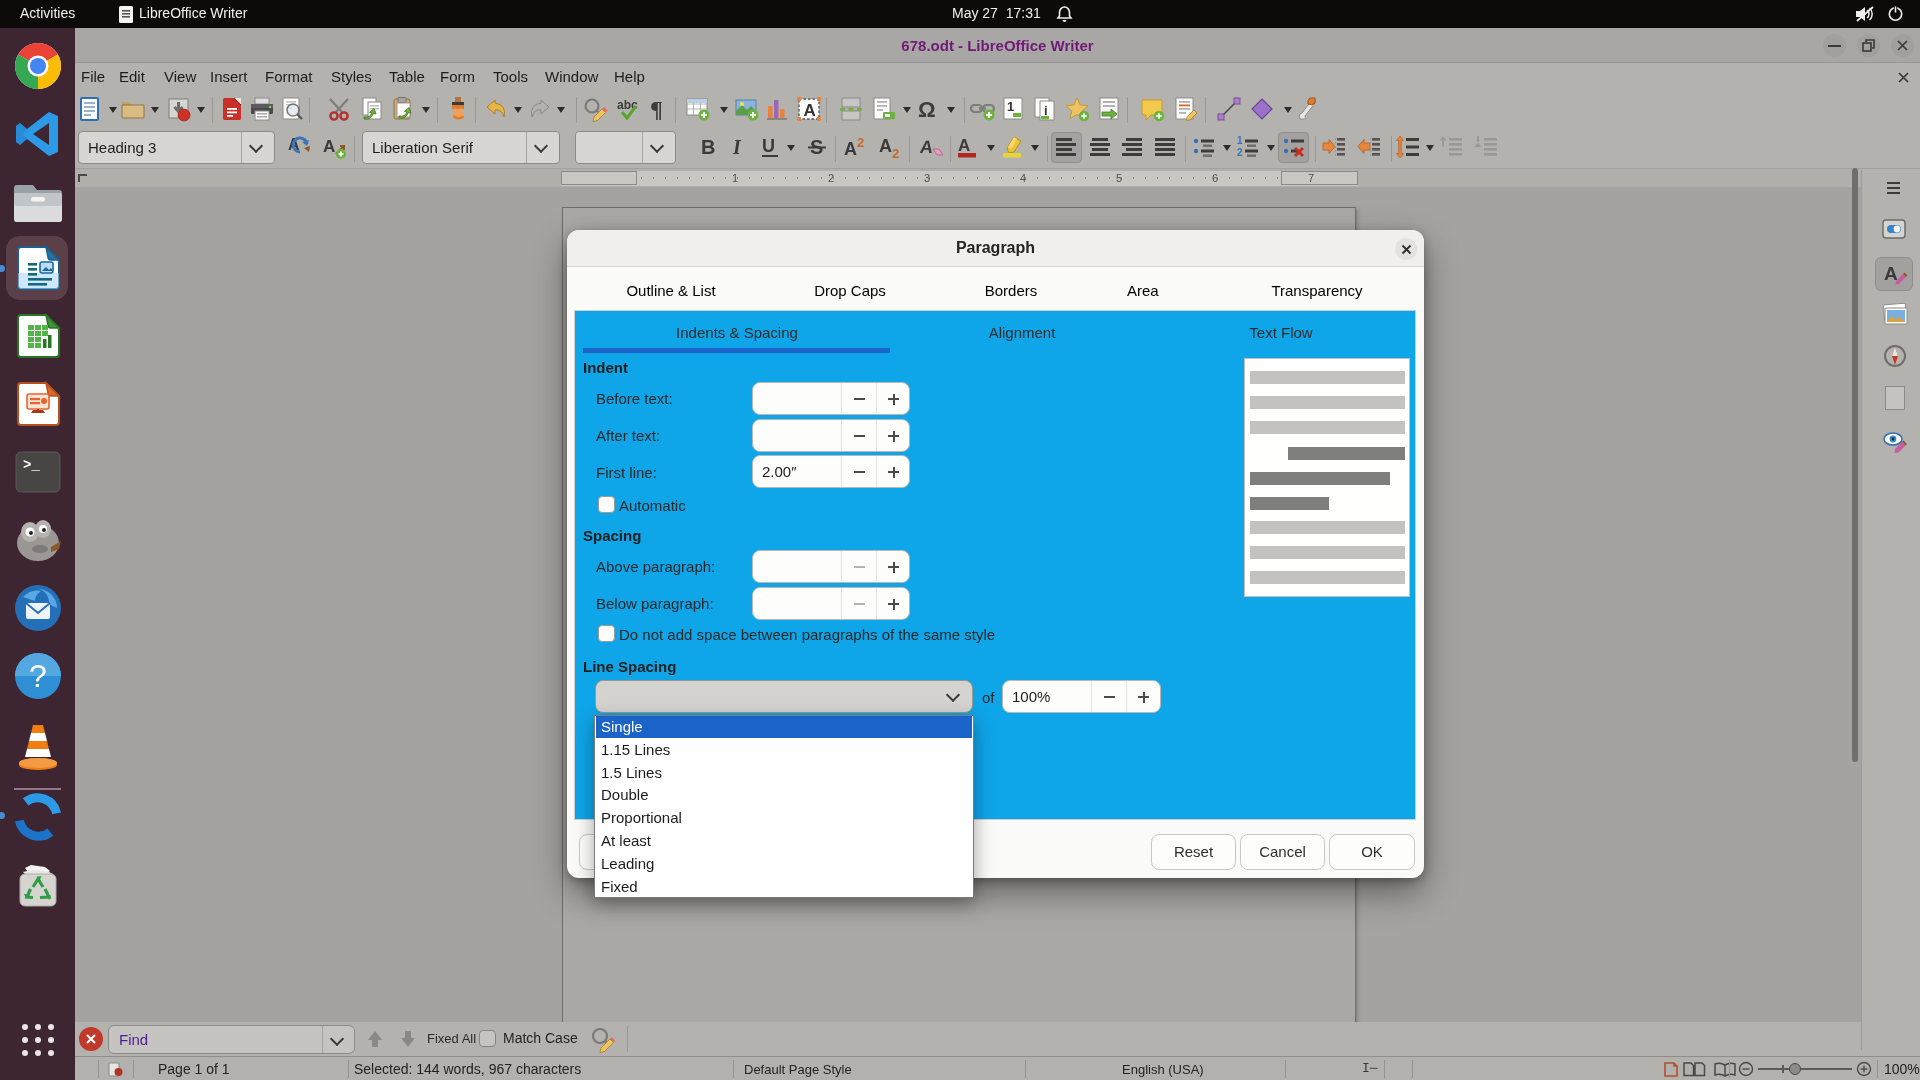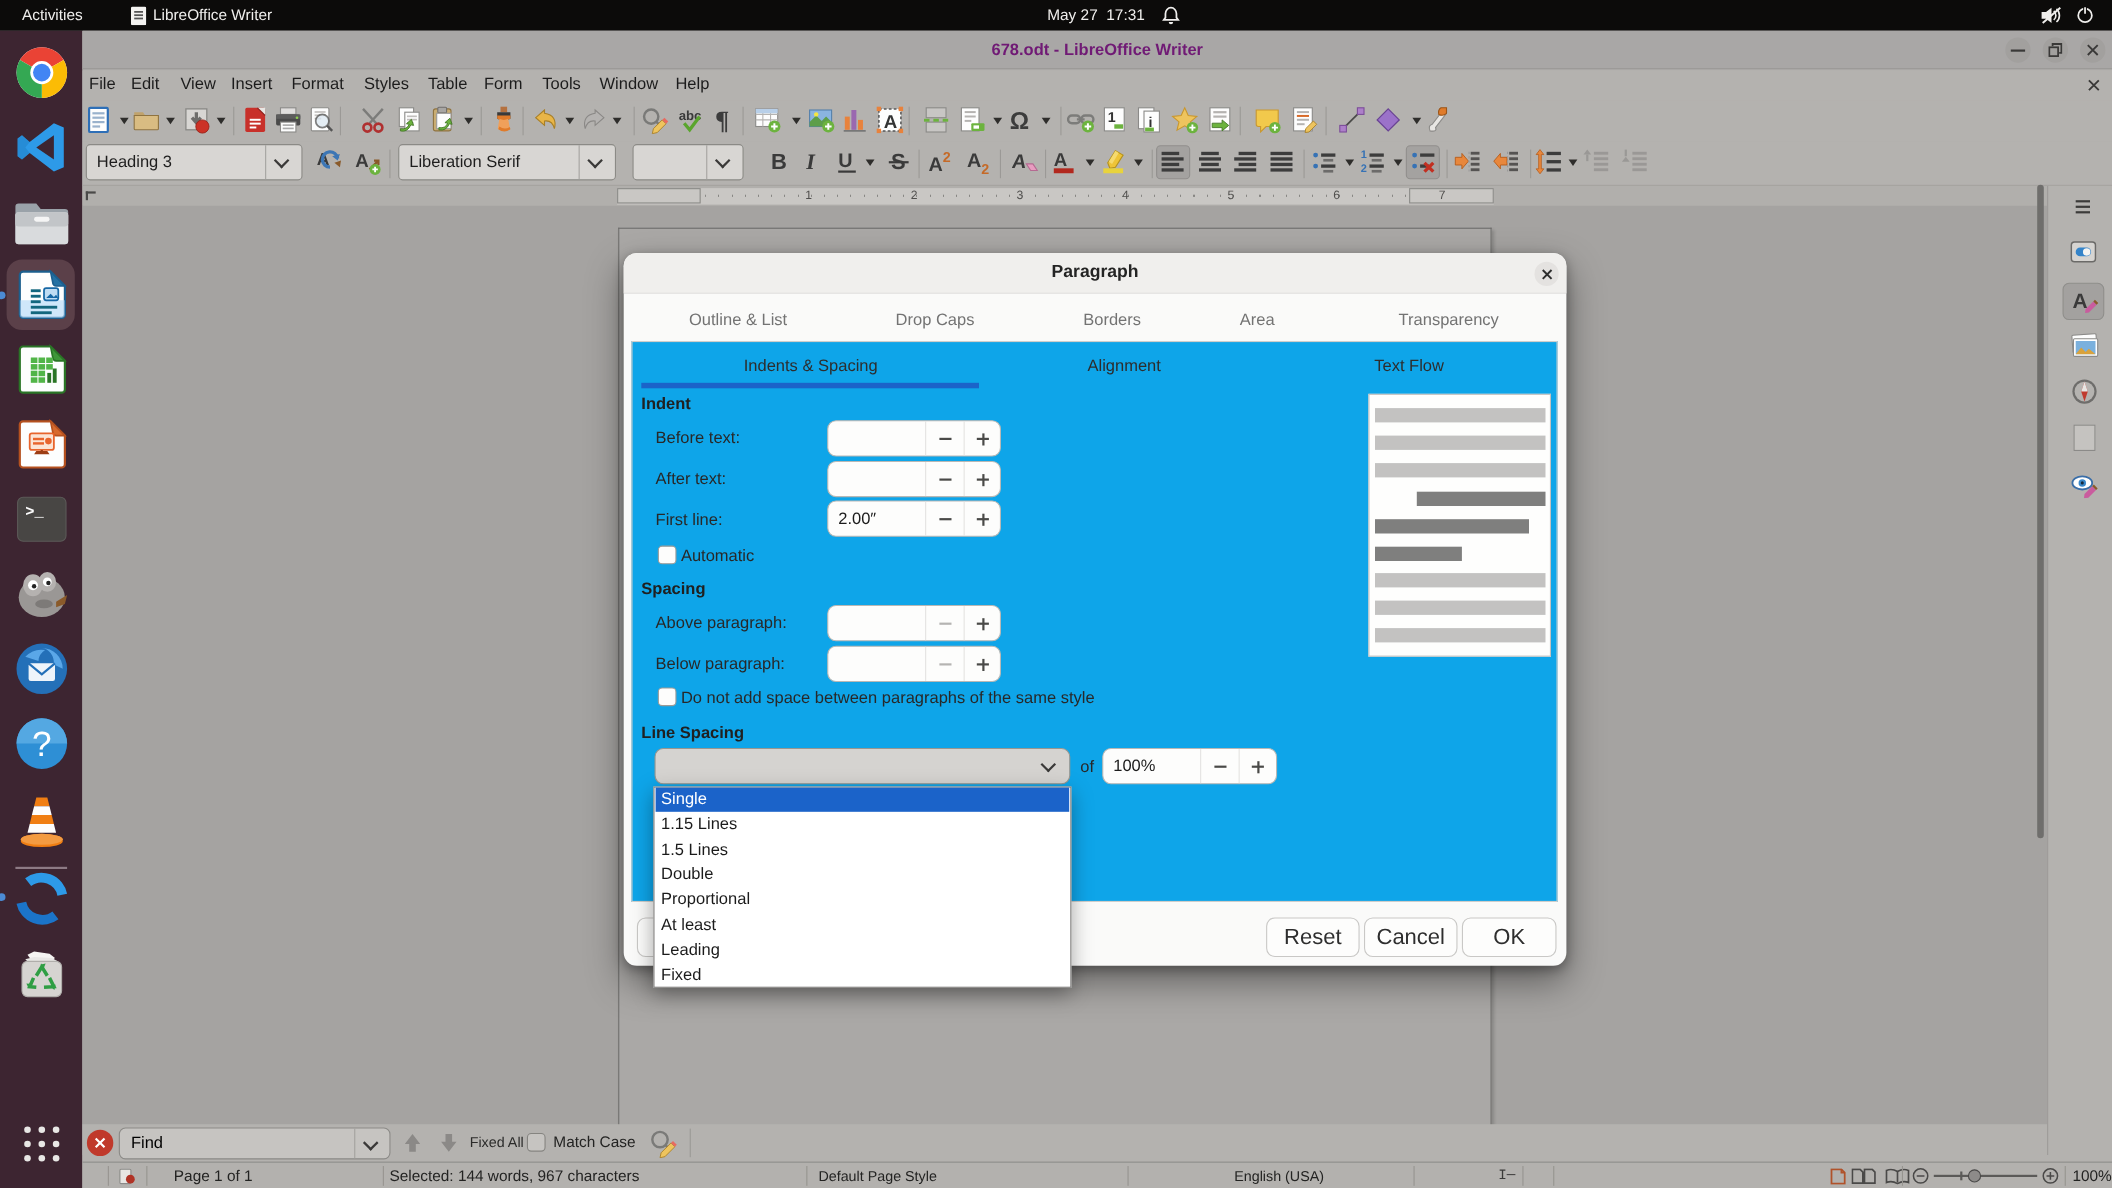--- a/index.html
+++ b/index.html
@@ -32,32 +32,32 @@
   
   #findbar { left:0; top:994px; width:1845px; height:34px; background:#b4b2af; }
   #statusbar { left:0; top:1028px; width:1845px; height:24px; background:#b3b1ae; border-top:1px solid #8e8d8a; font-size:14px; color:#232322; }
   .ssep { position:absolute; top:3px; width:1px; height:18px; background:#96948f; }
   
   #sidebar { left:1786px; top:141px; width:59px; height:881px; background:#b4b2af; border-left:1px solid #9d9b98; }
   
   #dialog { left:567px; top:230px; width:857px; height:648px; background:#fafaf9; border-radius:12px; box-shadow:0 14px 34px rgba(0,0,0,0.42), 0 3px 10px rgba(0,0,0,0.28); }
   #dlghead { position:absolute; left:0; top:0; width:100%; height:37px; background:#f0efed; border-radius:12px 12px 0 0; border-bottom:1px solid #d8d6d4; }
   #dlghead .t { position:absolute; width:100%; text-align:center; top:9px; font-size:16px; font-weight:bold; color:#242424; }
-  .tab1 { position:absolute; top:52px; font-size:15px; color:#737373; }
+  .tab1 { position:absolute; top:52px; font-size:15px; color:#000000; }
   #notebook { position:absolute; left:7px; top:80px; width:842px; height:510px; border:1px solid #cfcecb; background:#0ea5e9; }
   .tab2 { position:absolute; top:13px; font-size:15px; color:#2d2d2d; }
   .grouplab { position:absolute; font-size:15px; font-weight:bold; color:#202020; }
   .fldlab { position:absolute; font-size:15px; color:#282828; }
   .spin { position:absolute; width:158px; height:33px; background:#fdfdfc; border:1px solid #b9b8b5; border-radius:8px; }
   .spin .m { position:absolute; left:88px; top:0; width:35px; height:31px; border-left:1px solid #e4e3e1; }
   .spin .p { position:absolute; left:123px; top:0; width:34px; height:31px; border-left:1px solid #e4e3e1; }
   .hbar { position:absolute; height:2px; background:#4a4a48; }
   .vbar { position:absolute; width:2px; background:#4a4a48; }
   .cb { position:absolute; width:17px; height:17px; background:#fdfdfc; border:1px solid #9c9b98; border-radius:4px; }
-  .btn { position:absolute; width:85px; height:36px; background:#fdfdfc; border:1px solid #c9c8c6; border-radius:8px; font-size:20px; color:#2e2e2e; text-align:center; line-height:34px; }
+  .btn { position:absolute; width:85px; height:36px; background:#fdfdfc; border:1px solid #c9c8c6; border-radius:8px; font-size:15px; color:#2e2e2e; text-align:center; line-height:34px; }
   
   #ddlist { left:594px; top:715px; width:380px; height:183px; background:#ffffff; border:1px solid #7c7b79; box-shadow:0 6px 18px rgba(0,0,0,0.35); }
   .dditem { position:absolute; left:1px; width:376px; height:22px; font-size:15px; color:#1b1b1b; padding-left:5px; line-height:22px; }
 </style>
 </head>
 <body>
 <div id="topbar" class="abs">
   <span class="abs" style="left:20px;top:5px;">Activities</span>
   <svg class="abs" style="left:119px;top:6px;" width="14" height="17" viewBox="0 0 14 17">
       <rect x="0" y="0" width="14" height="17" rx="1.5" fill="#f4f3f1"></rect>
@@ -705,21 +705,21 @@
   <div class="abs" style="left:1786px;top:529px;width:8px;height:72px;background:#7e7d7b;"></div>
     <svg class="abs" style="left:1787px;top:559px;" width="7" height="12" viewBox="0 0 7 12">
       <path d="M6 1 L1 6 L6 11 Z" fill="#e8e7e5"></path>
     </svg>
   <div id="findbar" class="abs">
     <div class="abs" style="left:4px;top:5px;width:24px;height:24px;border-radius:50%;background:#c0392b;"></div>
     <svg class="abs" style="left:10px;top:11px;" width="12" height="12" viewBox="0 0 12 12">
         <path d="M2 2 L10 10 M10 2 L2 10" stroke="#fff" stroke-width="2"></path>
       </svg>
     <div class="abs" style="left:33px;top:3px;width:247px;height:29px;background:#c6c4c1;border:1px solid #8b8a87;border-radius:6px;">
-      <span style="position:absolute;left:10px;top:5px;font-size:15px;color:#000000;">Find</span>
+      <span style="position:absolute;left:10px;top:5px;font-size:15px;color:#4c1d95;">Find</span>
       <div style="position:absolute;left:213px;top:0;width:1px;height:27px;background:#a3a19e;"></div>
       <i class="chev" style="position:absolute;left:223px;top:8px;"></i>
     </div>
     <svg class="abs" style="left:290px;top:7px;" width="20" height="20" viewBox="0 0 20 20">
         <path d="M10 2 L17 11 H13 V18 H7 V11 H3 Z" fill="#8b8987"></path>
       </svg>
     <svg class="abs" style="left:323px;top:7px;" width="20" height="20" viewBox="0 0 20 20">
         <path d="M10 18 L17 9 H13 V2 H7 V9 H3 Z" fill="#8b8987"></path>
       </svg>
     <span class="abs" style="left:352px;top:9px;font-size:13px;color:#2b2b2a;">Fixed All</span>

